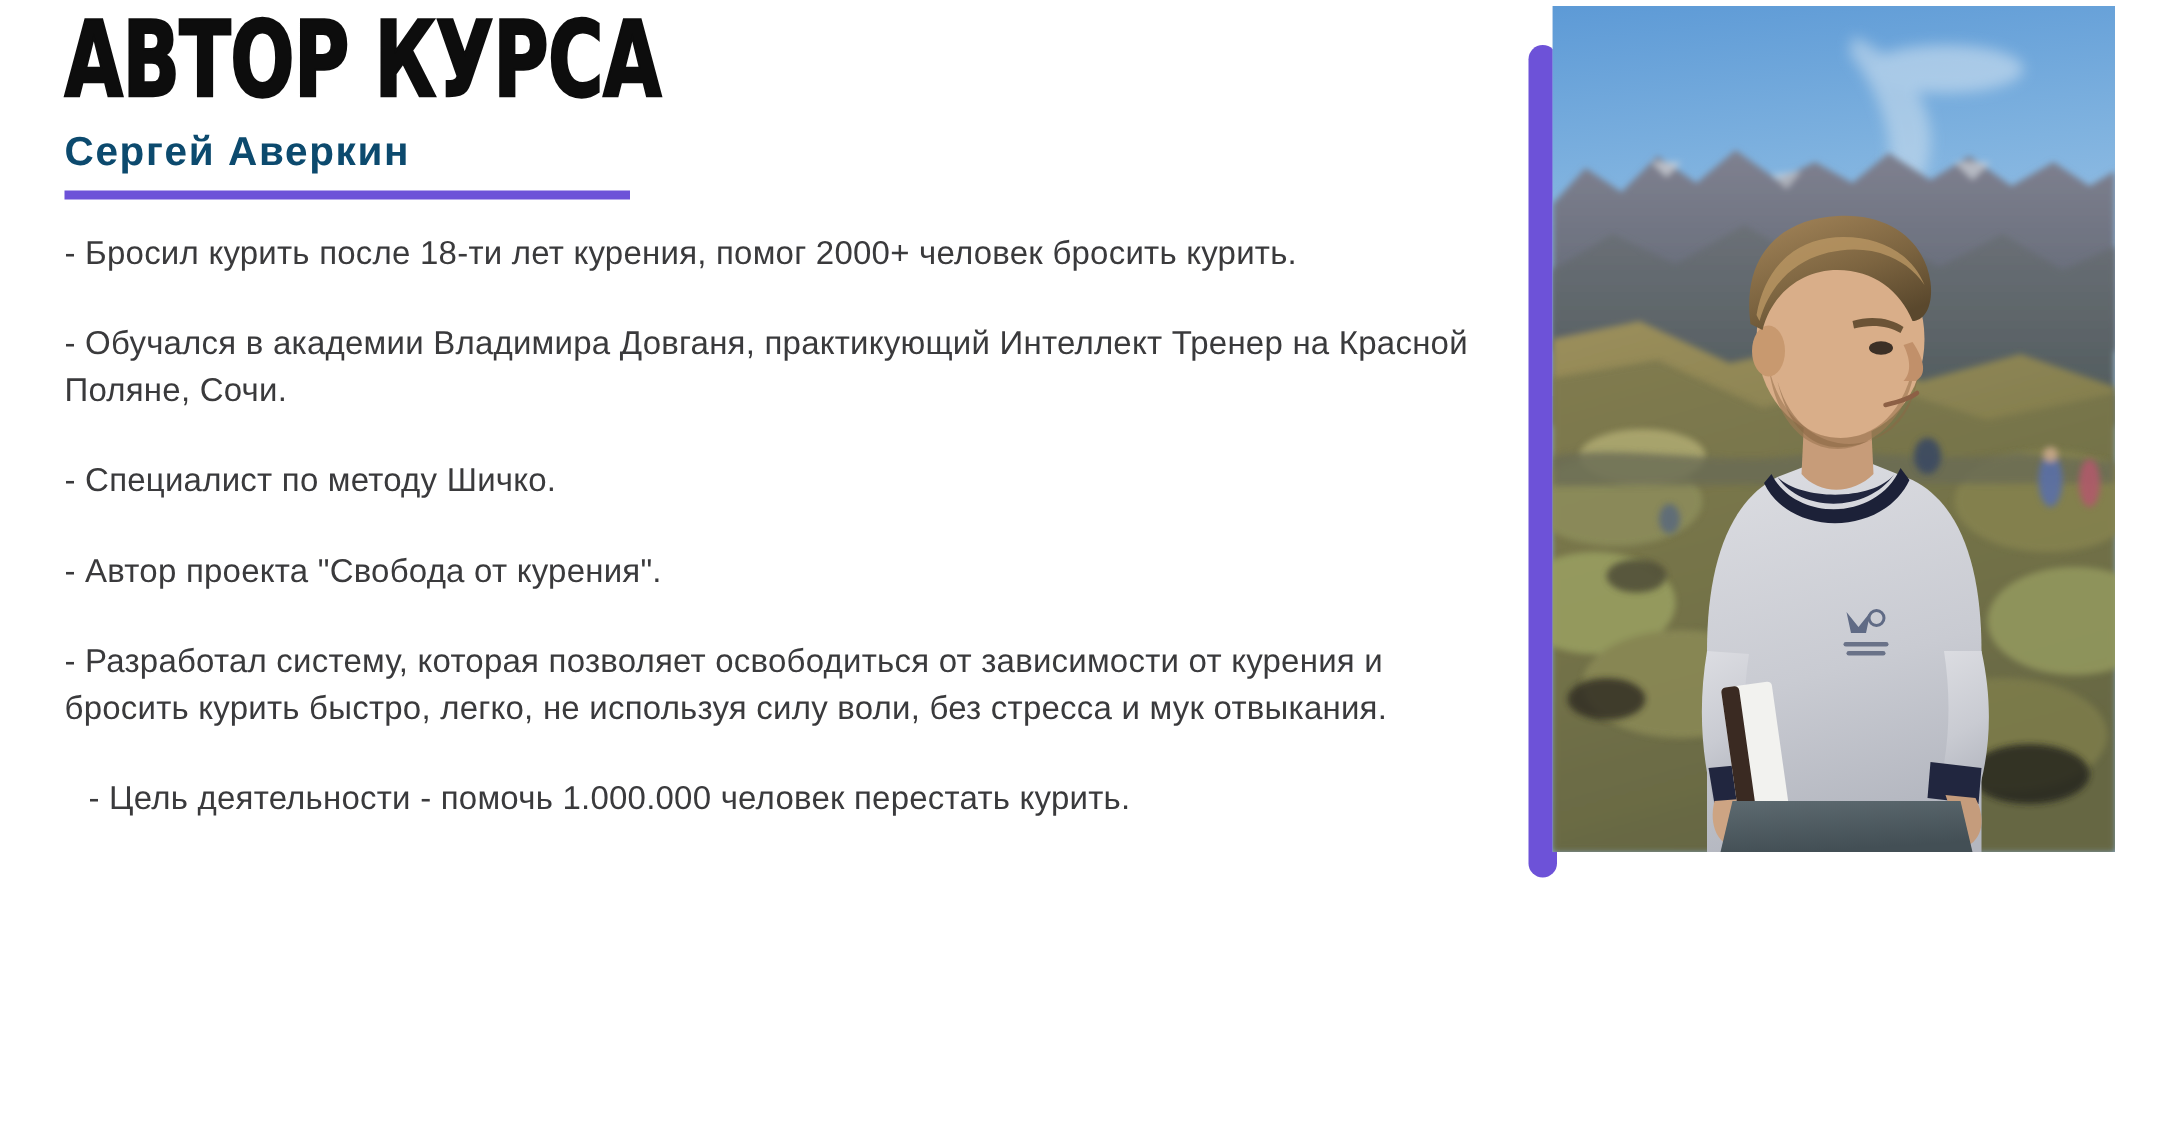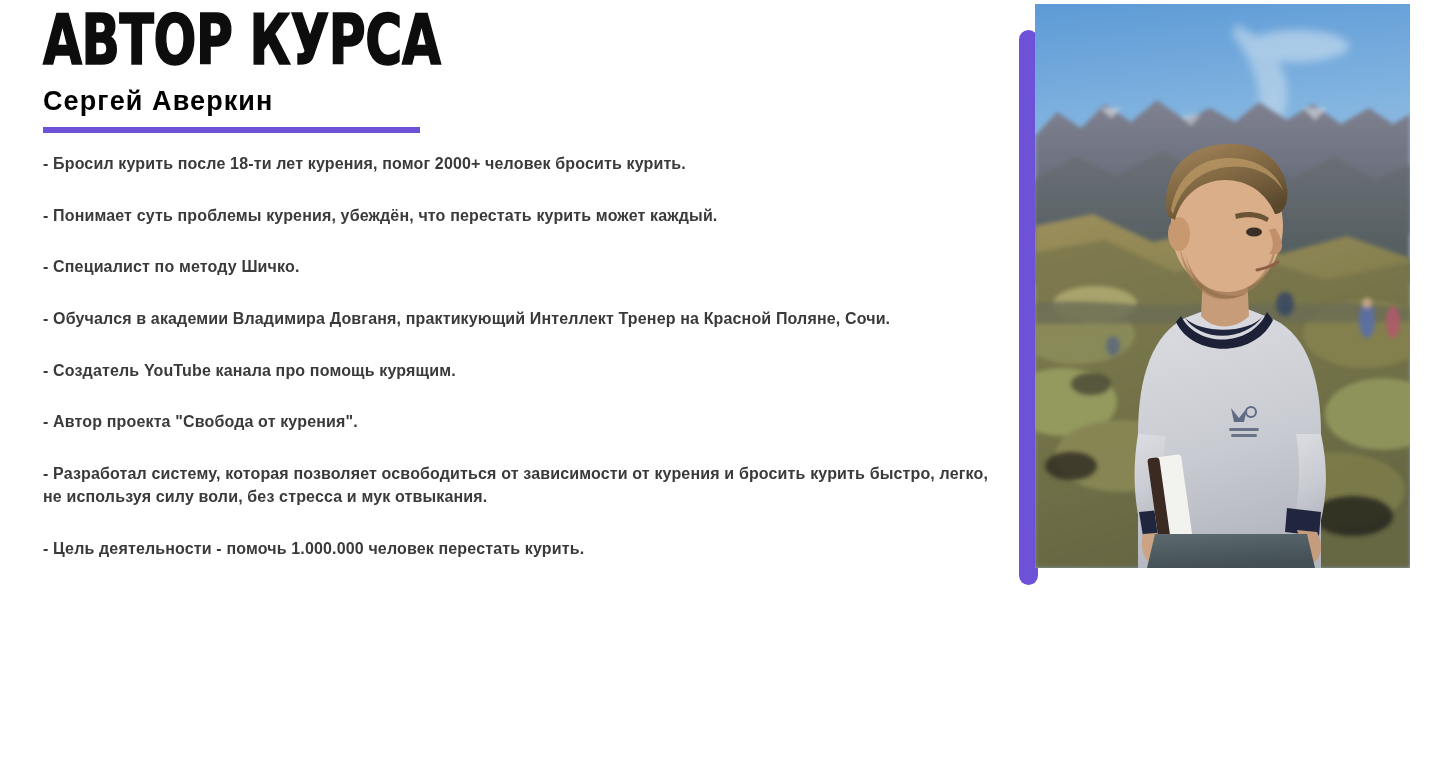--- a/index.html
+++ b/index.html
@@ -29,46 +29,45 @@
     transform-origin:left top;
     white-space:nowrap;
     -webkit-text-stroke:1.6px #0d0d0d;
     margin-top:2px;
   }
 
   #author-name-wrap { margin-top:14px; }
   #author-name {
     font-size:27px;
     font-weight:700;
-    color:#000000;
+    color:#0c4a6e;
     letter-spacing:1.1px;
     line-height:1.1;
     white-space:nowrap;
   }
   #name-underline {
     width:377px;
     height:6px;
     background:#6d52d8;
     margin-top:10px;
   }
 
   #bio-list {
     margin-top:20px;
     width:948px;
   }
   .bio-item {
-    font-size:16px;
+    font-size:22px;
     line-height:1.42;
     color:#3a3a3c;
     margin-bottom:29px;
     letter-spacing:0.15px;
     white-space:pre-line;
-    font-weight:bold;
-  }
-  .bio-item:last-child { margin-bottom:0; }
+  }
+  .bio-item:last-child { margin-bottom:0;margin-left:16px; }
 
   
   #media-column {
     position:absolute;
     left:1005px; top:0;
     width:441px; height:758px;
   }
 
   #accent-bar {
     position:absolute;
@@ -96,24 +95,22 @@
 
   <h1 id="page-title">АВТОР КУРСА</h1>
 
   <div id="author-name-wrap">
     <h2 id="author-name">Сергей Аверкин</h2>
     <div id="name-underline"></div>
   </div>
 
   <div id="bio-list">
     <p class="bio-item">- Бросил курить после 18-ти лет курения, помог 2000+ человек бросить курить.</p>
-    <p class="bio-item">- Понимает суть проблемы курения, убеждён, что перестать курить может каждый.</p>
+    <p class="bio-item">- Обучался в академии Владимира Довганя, практикующий Интеллект Тренер на Красной Поляне, Сочи.</p>
     <p class="bio-item">- Специалист по методу Шичко.</p>
-    <p class="bio-item">- Обучался в академии Владимира Довганя, практикующий Интеллект Тренер на Красной Поляне, Сочи.</p>
-    <p class="bio-item">- Создатель YouTube канала про помощь курящим.</p>
     <p class="bio-item">- Автор проекта "Свобода от курения".</p>
     <p class="bio-item">- Разработал систему, которая позволяет освободиться от зависимости от курения и бросить курить быстро, легко, не используя силу воли, без стресса и мук отвыкания.</p>
     <p class="bio-item">- Цель деятельности - помочь 1.000.000 человек перестать курить.</p>
   </div>
 
 </div>
 
 <div id="media-column">
 
   <div id="accent-bar"></div>

